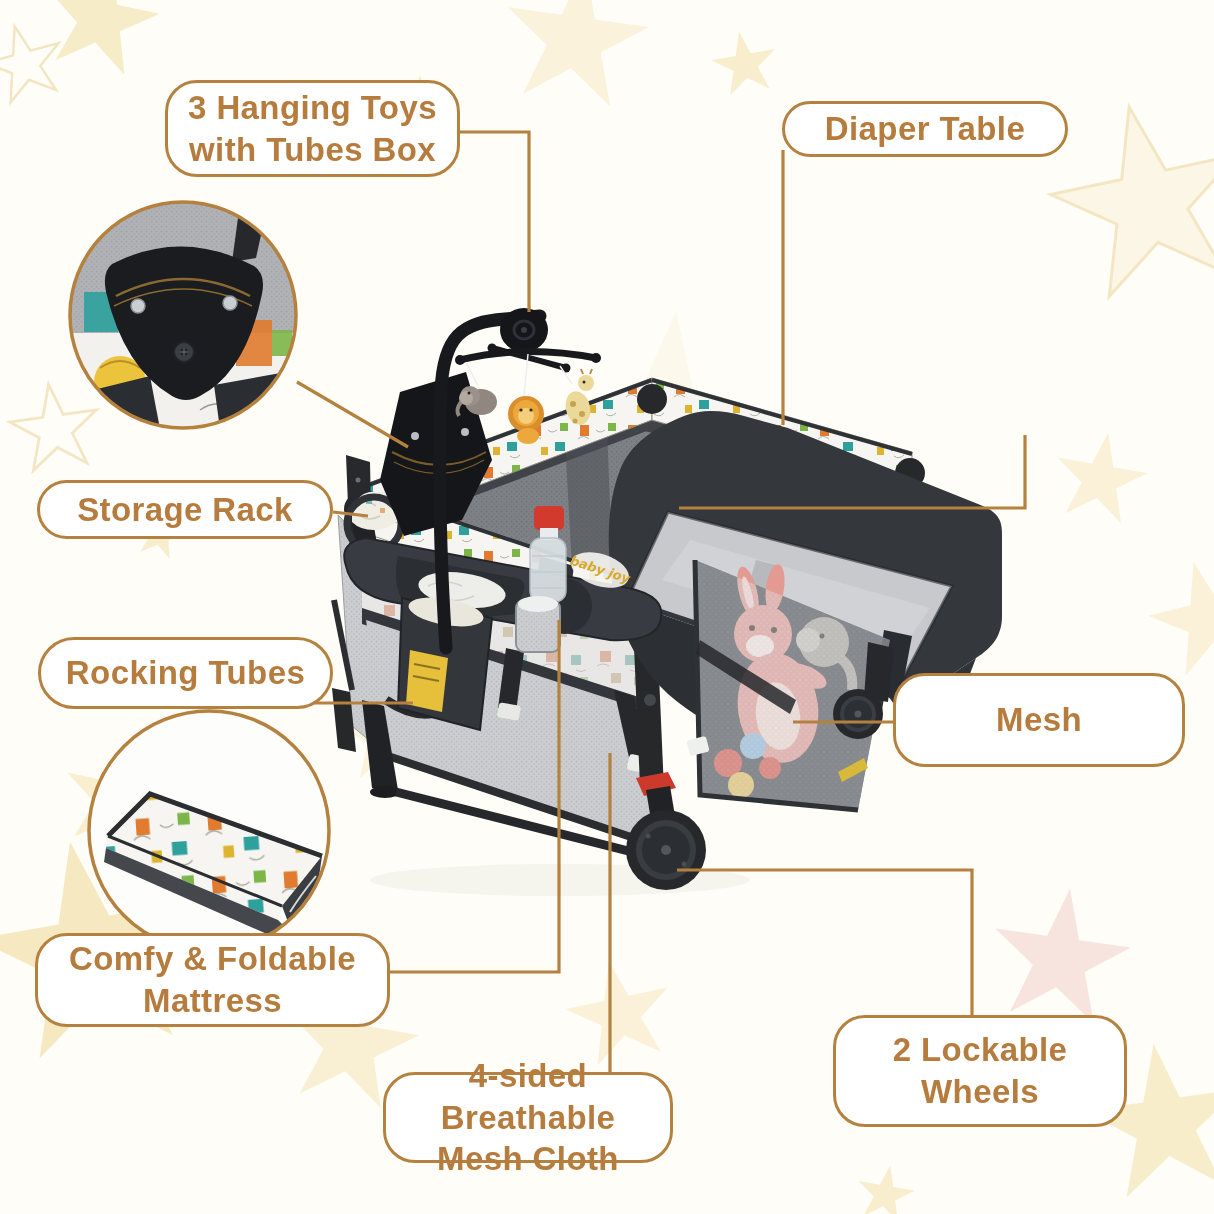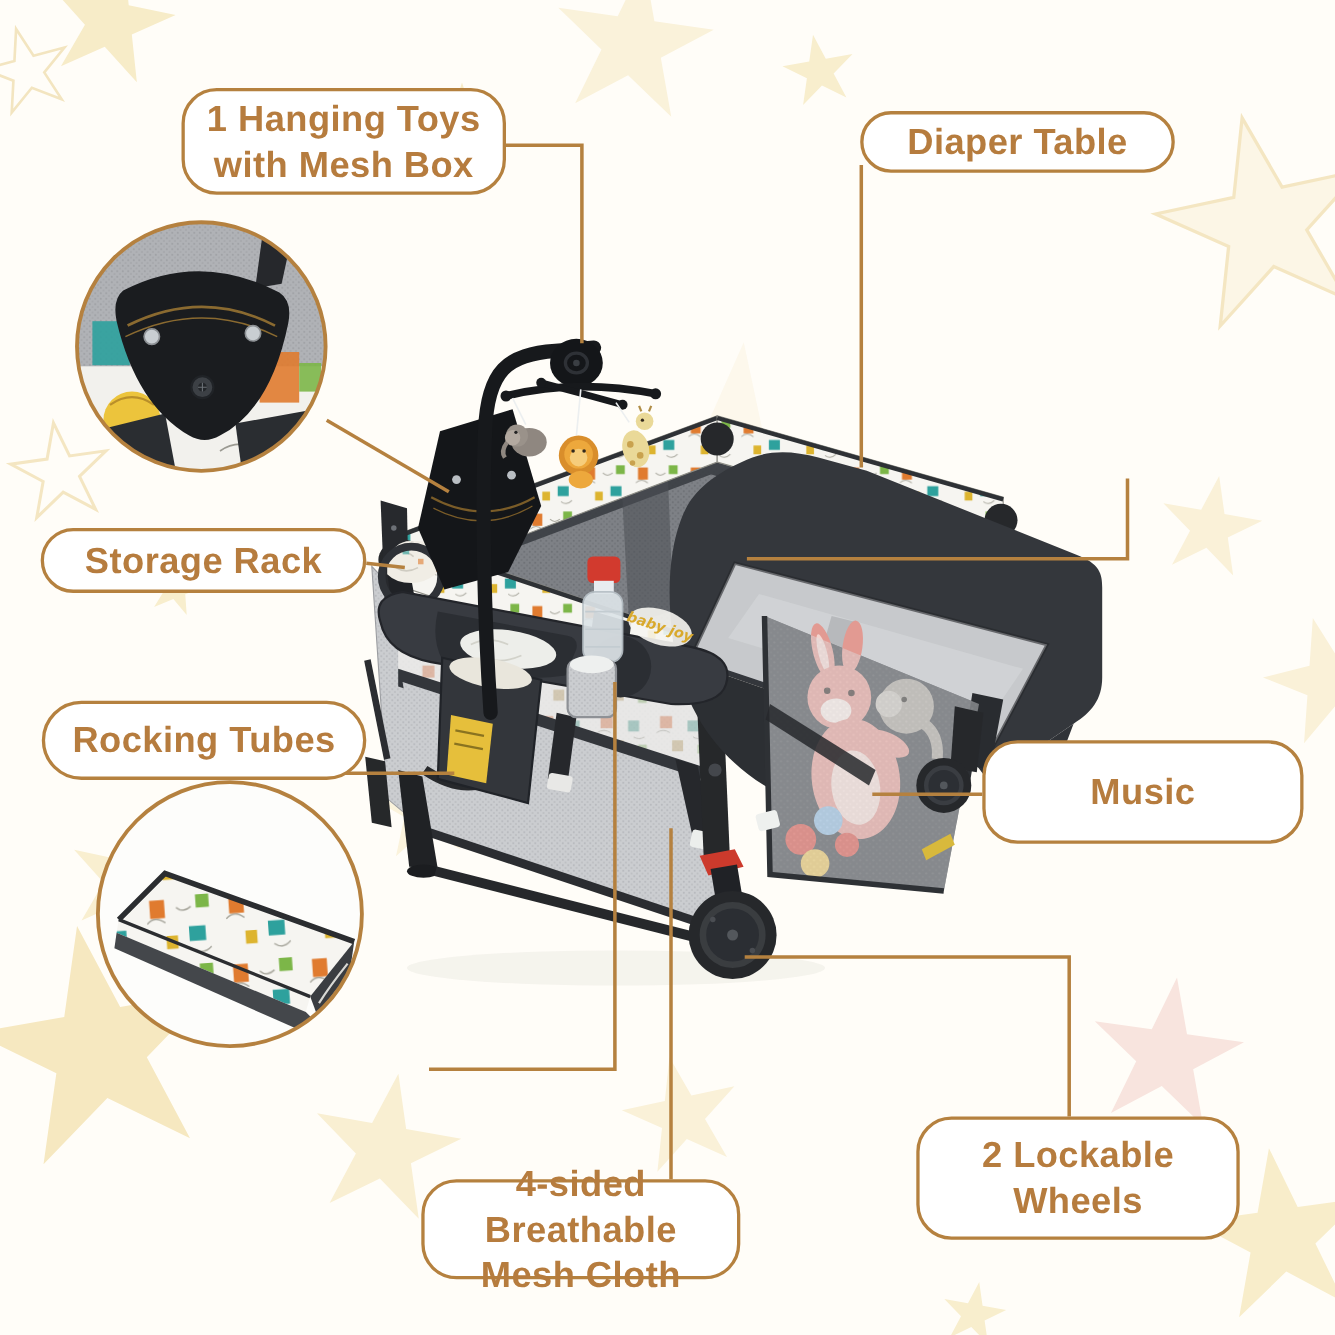--- a/index.html
+++ b/index.html
@@ -331,45 +331,49 @@
     <path d="M246,695 V703 H413"></path>
     <path d="M390,972 H559 V620"></path>
     <path d="M610,1072 V753"></path>
     <path d="M972,1015 V870 H677"></path>
     <path d="M893,722 H793"></path>
     <path d="M297,382 L408,447"></path>
   </g>
 </svg>
 
 <div class="callout" style="left:165px;top:80px;width:295px;height:97px">
-  <span>1 Hanging Toys</span>
-  <span>with Mesh Box</span>
+  <span>3 Hanging Toys</span>
+  <span>with Tubes Box</span>
 </div>
 
 <div class="callout pill" style="left:782px;top:101px;width:286px;height:56px">
   <span>Diaper Table</span>
 </div>
 
 
 <div class="callout pill" style="left:37px;top:480px;width:296px;height:59px">
   <span>Storage Rack</span>
 </div>
 
 <div class="callout pill" style="left:38px;top:637px;width:295px;height:72px">
   <span>Rocking Tubes</span>
 </div>
 
+<div class="callout" style="left:35px;top:933px;width:355px;height:94px">
+  <span>Comfy &amp; Foldable</span>
+  <span>Mattress</span>
+</div>
 
 <div class="callout" style="left:383px;top:1072px;width:290px;height:91px">
   <span>4-sided Breathable</span>
   <span>Mesh Cloth</span>
 </div>
 
 <div class="callout" style="left:833px;top:1015px;width:294px;height:112px">
   <span>2 Lockable</span>
   <span>Wheels</span>
 </div>
 
 <div class="callout" style="left:893px;top:673px;width:292px;height:94px">
-  <span>Music</span>
+  <span>Mesh</span>
 </div>
 
 </div>
 
 </body></html>

